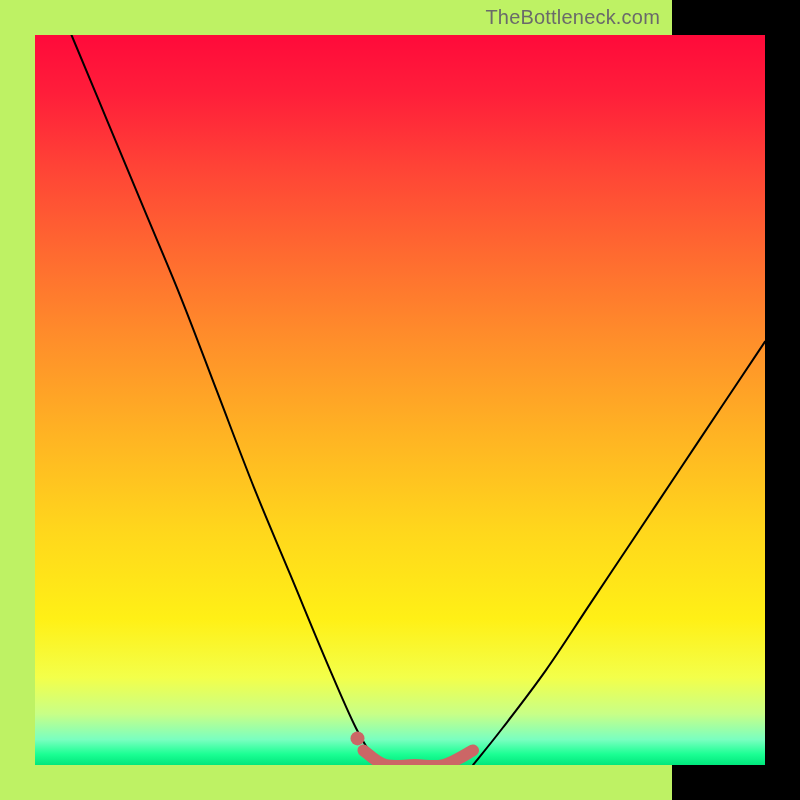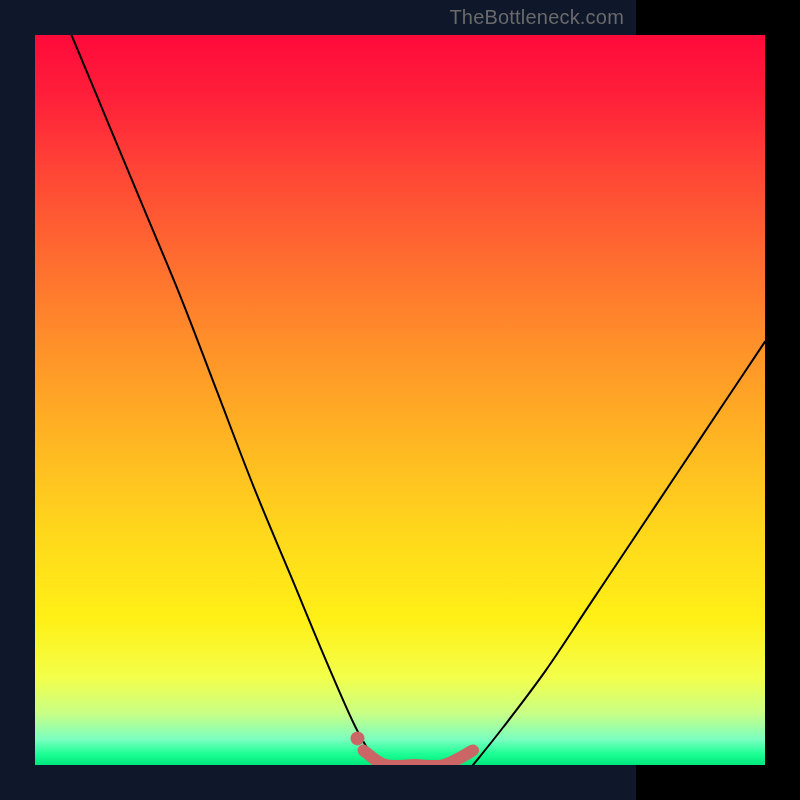--- a/index.html
+++ b/index.html
@@ -8,21 +8,22 @@
     width: 800px;
     height: 800px;
     background: #000;
     overflow: hidden;
     font-family: Arial, Helvetica, sans-serif;
   }
   .frame {
     position: relative;
     width: 636px;
     height: 800px;
-    background: #0f172a;
+    background: #bef264;
+    padding-left: 36px;
   }
   .plot-area {
     position: absolute;
     left: 35px;
     top: 35px;
     width: 730px;
     height: 730px;
     overflow: hidden;
   }
   .gradient-bg {

